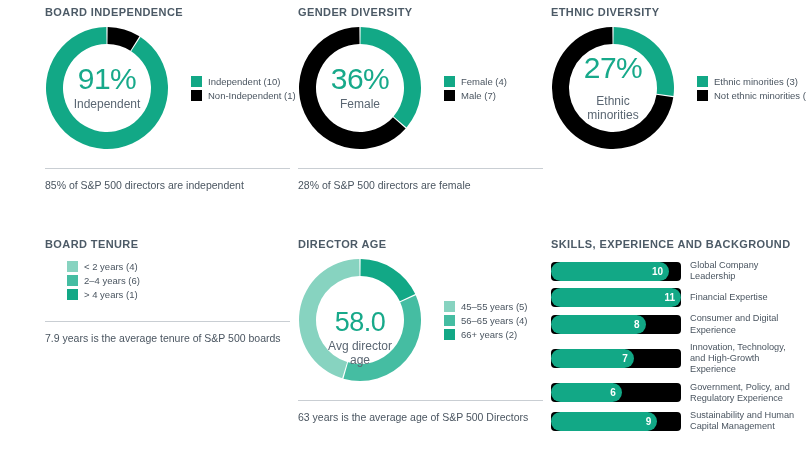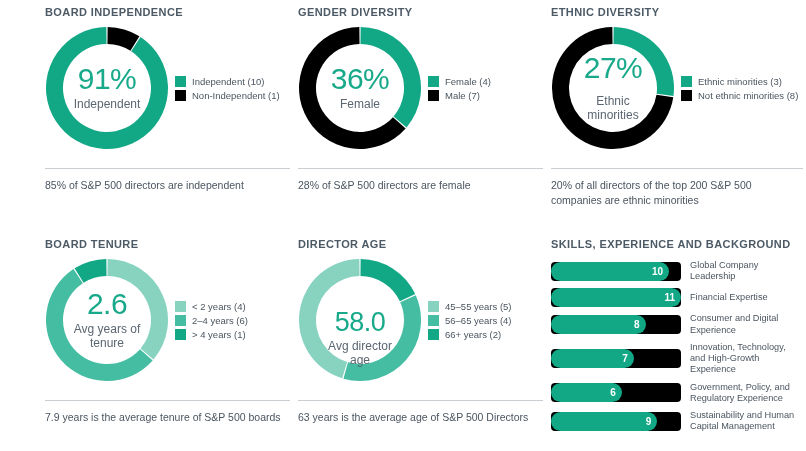--- a/index.html
+++ b/index.html
@@ -53,21 +53,21 @@
     margin-top:4px;
     line-height:1.15;
   }
   
   .legend{
     margin-left:6px;
   }
   .legend-item{
     display:flex;
     align-items:center;
-    margin:3px 0;
+    margin:3px 16px;
     white-space:nowrap;
   }
   .swatch{
     width:11px;height:11px;
     flex:0 0 11px;
     margin-right:6px;
   }
   .legend-text{
     font-size:9.5px;
     color:#4a5560;
@@ -214,45 +214,25 @@
         <div class="legend-item">
           <span class="swatch" style="background:#12a886;"></span>
           <span class="legend-text">Ethnic minorities (3)</span>
         </div>
         <div class="legend-item">
           <span class="swatch" style="background:#000000;"></span>
           <span class="legend-text">Not ethnic minorities (8)</span>
         </div>
       </div>
     </div>
-    <div style="margin-top:18px;">
-      <div class="rule"></div>
-      <div class="footnote">20% of  all directors of the top 200 S&amp;P 500 companies are ethnic minorities</div>
-    </div>
   </div>
 
   <div class="panel" style="left:45px;top:238px;width:245px;">
     <div class="heading">BOARD TENURE</div>
     <div class="donut-row" style="margin-top:8px;">
-      <div class="donut-wrap">
-        <svg width="124" height="124" viewBox="0 0 124 124">
-          <g id="donut-tenure">
-              <path d="M 62.63877883109098 1.003344668703761 A 61 61 0 0 1 108.5165074778175 101.46155764875671
-          L 95.5528906397372 90.46407436959501 A 44 44 0 0 0 62.46075850111481 18.002412547917466 Z" fill="#87d3c0"></path>
-              <path d="M 107.67988512950359 102.42707130816376 A 61 61 0 1 1 28.48534345127755 11.031698121075536
-          L 37.82549363698708 25.235978972579076 A 44 44 0 1 0 94.94942533931406 91.16051045179026 Z" fill="#45bda2"></path>
-              <path d="M 29.56009334798371 10.340998302246788 A 61 61 0 0 1 61.36122116890898 1.003344668703761
-          L 61.53924149888517 18.002412547917466 A 44 44 0 0 0 38.60072307067678 24.73776926719441 Z" fill="#12a886"></path>
-            </g>
-        </svg>
-        <div class="donut-center">
-          <div class="donut-value">2.6</div>
-          <div class="donut-label" style="max-width:74px;">Avg years of tenure</div>
-        </div>
-      </div>
       <div class="legend">
         <div class="legend-item">
           <span class="swatch" style="background:#87d3c0;"></span>
           <span class="legend-text">&lt; 2 years (4)</span>
         </div>
         <div class="legend-item">
           <span class="swatch" style="background:#45bda2;"></span>
           <span class="legend-text">2–4 years (6)</span>
         </div>
         <div class="legend-item">

